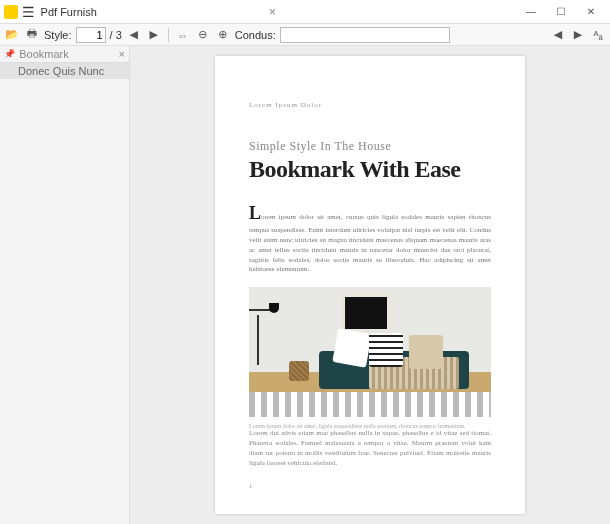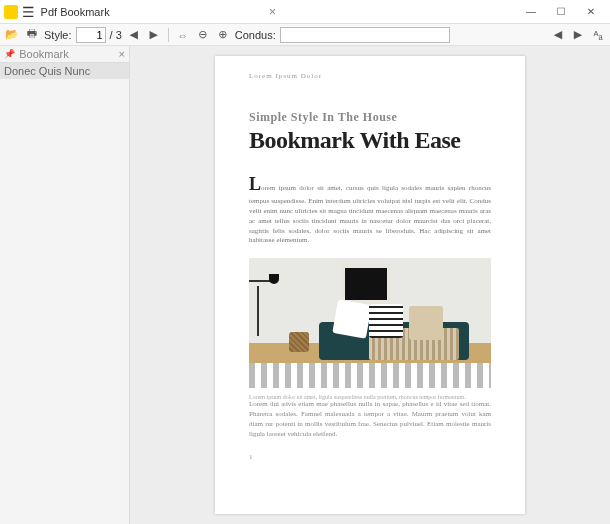--- a/index.html
+++ b/index.html
@@ -17,25 +17,25 @@
   .toolbar .lbl { color: #333; }
   .toolbar .page-input { width: 30px; height: 16px; border: 1px solid #bbb; text-align: right; padding: 0 2px; font-size: 11px; }
   .toolbar .sep { width: 1px; height: 14px; background: #ccc; margin: 0 2px; }
   .toolbar .find-input { flex: 0 0 170px; height: 16px; border: 1px solid #bbb; font-size: 11px; padding: 0 2px; }
   .toolbar .find-spacer { flex: 1; }
   .main { display: flex; height: 478px; }
   .sidebar { width: 130px; background: #f4f4f4; border-right: 1px solid #ddd; }
   .sidebar .hdr { display: flex; align-items: center; padding: 2px 4px; color: #888; border-bottom: 1px solid #ddd; }
   .sidebar .hdr .pin { margin-right: 4px; font-size: 9px; }
   .sidebar .hdr .x { margin-left: auto; cursor: pointer; }
-  .sidebar .bm { padding: 2px 4px; background: #e3e3e3; color: #666; cursor: pointer; }
+  .sidebar .bm { padding: 2px 18px; background: #e3e3e3; color: #666; cursor: pointer; }
   .viewer { flex: 1; background: #ededed; display: flex; justify-content: center; overflow: hidden; }
-  .page { width: 310px; background: #fff; margin: 10px 0; padding: 16px 34px 8px; box-shadow: 0 0 3px rgba(0,0,0,.2); font-family: Georgia, serif; color: #444; }
+  .page { width: 310px; background: #fff; margin: 10px 0; padding: 45px 34px 8px; box-shadow: 0 0 3px rgba(0,0,0,.2); font-family: Georgia, serif; color: #444; }
   .page .eyebrow { font-size: 7px; color: #999; letter-spacing: 1px; }
-  .page .subhead { margin-top: 30px; font-size: 12px; font-weight: 700; color: #888; letter-spacing: 0.5px; }
+  .page .subhead { margin-top: 30px; font-size: 12px; font-weight: 400; color: #888; letter-spacing: 0.5px; }
   .page .headline { font-size: 24px; font-weight: 600; color: #222; margin-top: 2px; letter-spacing: -0.5px; }
   .page .body1 { margin-top: 18px; font-size: 7px; line-height: 1.4; color: #777; text-align: justify; }
   .page .dropcap { font-size: 18px; font-weight: bold; color: #222; }
   .page .photo { margin-top: 12px; width: 100%; height: 130px; position: relative; overflow: hidden; }
   .room-wall { position: absolute; inset: 0 0 35% 0; background: #e8e8e4; }
   .room-floor { position: absolute; inset: 65% 0 0 0; background: #c9a96e; }
   .room-floor::after { content:""; position:absolute; inset:45% 0 0 0; background:repeating-linear-gradient(90deg,#bbb 0 6px,#fff 6px 12px); }
   .art { position:absolute; top:6px; left:38%; width:50px; height:40px; background:#111; border:4px solid #e8e6dd; }
   .lamp { position:absolute; top:28px; left:8px; width:2px; height:50px; background:#333; }
   .lamp::before { content:""; position:absolute; top:-6px; left:-12px; width:26px; height:2px; background:#333; }
@@ -49,21 +49,21 @@
   .caption { margin-top: 6px; font-size: 6px; color: #aaa; }
   .body2 { margin-top: 0; font-size: 7px; line-height: 1.4; color: #888; text-align: justify; }
   .pagenum { margin-top: 14px; font-size: 7px; color: #999; }
 </style>
 </head>
 <body>
 
 <div class="titlebar">
   <div class="app-icon"></div>
   <div class="menu-icon">☰</div>
-  <div class="title">Pdf Bookmark</div>
+  <div class="title">Pdf Furnish</div>
   <div class="spacer"></div>
   <div class="tab-close">×</div>
   <div class="winctrl">
     <div>—</div>
     <div>☐</div>
     <div>✕</div>
   </div>
 </div>
 
 <div class="toolbar">

